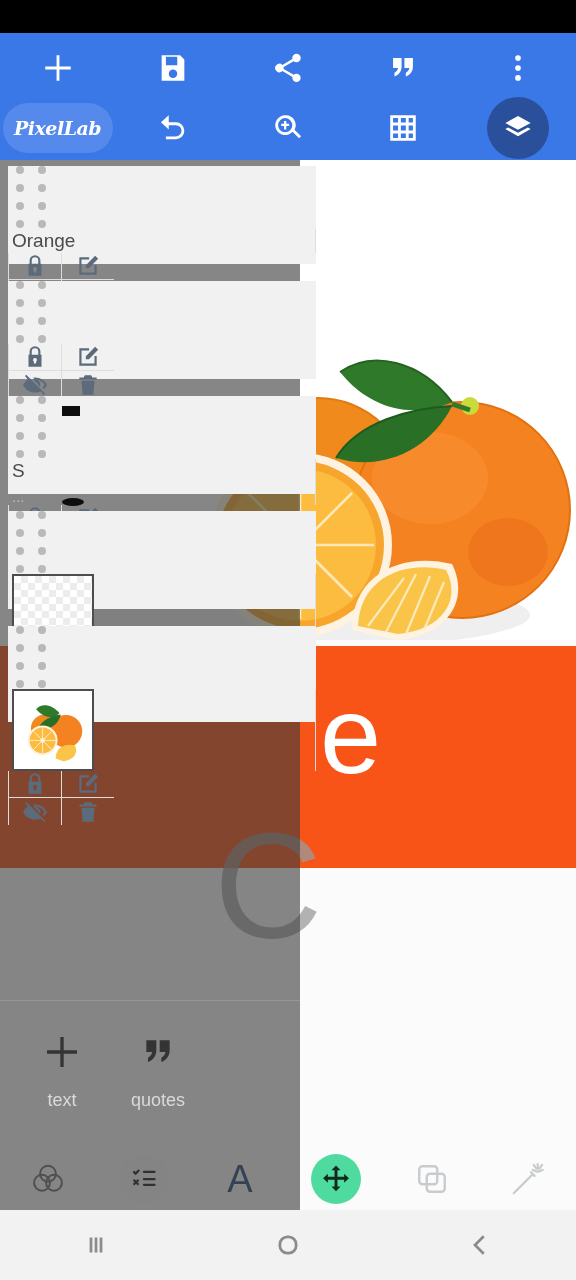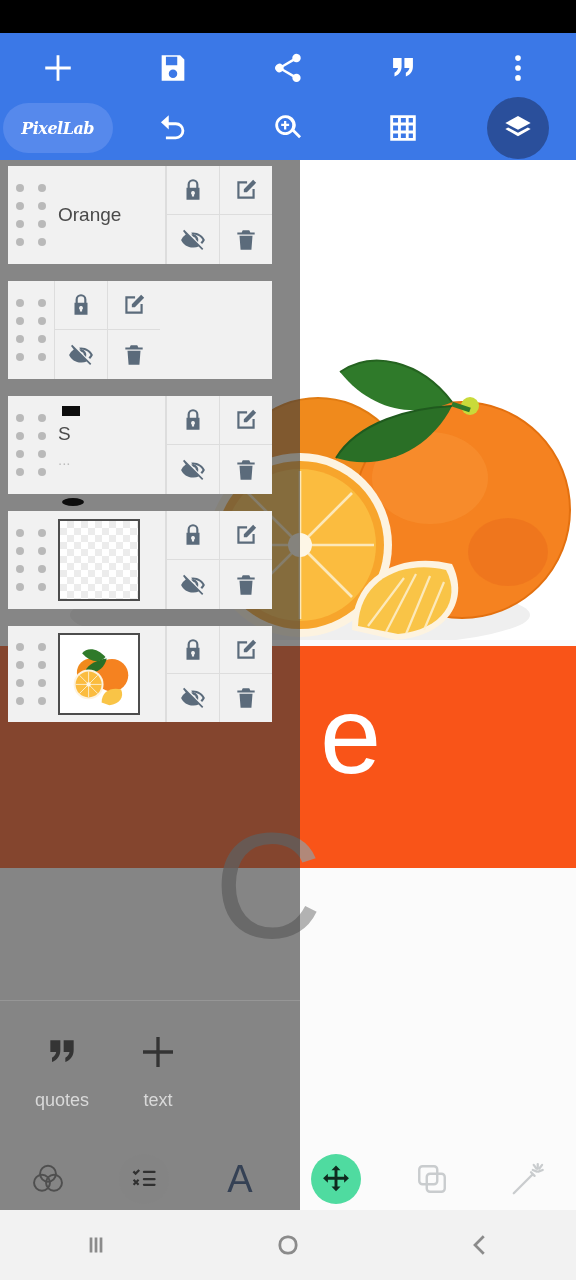--- a/index.html
+++ b/index.html
@@ -17,21 +17,21 @@
   .appbar-row.r1 { top:4px; }
   .appbar-row.r2 { top:64px; }
   .ab-cell { flex:1 1 0; display:flex; align-items:center; justify-content:center;
              height:62px; position:relative; }
   .ab-ic { width:34px; height:34px; color:#fff; display:block; }
   .ab-ic svg { width:100%; height:100%; display:block; fill:currentColor; }
 
   .logo-pill { width:110px; height:50px; border-radius:26px; background:#5689ec;
                display:flex; align-items:center; justify-content:center; }
   .logo-txt { font-family:"DejaVu Serif", serif; font-style:italic; font-weight:bold;
-              font-size:16px; color:#fff; letter-spacing:-0.5px; }
+              font-size:19px; color:#fff; letter-spacing:-0.5px; }
 
   .layers-fab { width:62px; height:62px; border-radius:50%; background:#2a4f9b;
                 display:flex; align-items:center; justify-content:center; }
   .layers-fab svg { width:32px; height:32px; fill:#fff; }
 
   
   .canvas { position:absolute; left:0; top:160px; width:576px; height:1000px;
             background:#fbfbfb; overflow:hidden; }
   .canvas-inner { position:absolute; left:0; top:0; width:576px; height:1000px; }
 
@@ -47,22 +47,22 @@
   .big-e span { position:absolute; left:20px; top:34px; }
 
   .ghost-c { position:absolute; left:214px; top:640px; font-size:150px; color:#9a9a9a;
              font-weight:300; opacity:.75; font-family:"Liberation Sans", sans-serif; }
 
   
   .panel { position:absolute; left:0; top:160px; width:300px; height:1000px;
            background:rgba(60,60,60,0.62); }
 
   .layer-list { position:absolute; left:0; top:0; width:300px; padding:6px 0 0 0; }
-  .layer { position:relative; width:264px; margin:0 0 17px 8px; height:98px;
-           background:#f1f1f1; display:flex; }
+  .layer { position:relative; width:308px; margin:0 0 17px 8px; height:98px;
+           background:#f1f1f1; display:flex;flex-direction:column; }
   .layer.img-layer { height:96px; }
   .handle { width:46px; display:flex; align-items:center; justify-content:center; }
   .dots { display:grid; grid-template-columns:repeat(2,9px); grid-auto-rows:9px;
           gap:9px 13px; }
   .dots i { width:8px; height:8px; border-radius:50%; background:#b9b9b9; display:block; }
 
   .layer-body { flex:1; display:flex; align-items:center; padding-left:4px;
                 border-right:1px solid #dddddd; }
   .layer-name { font-size:19px; color:#4a4a4a; font-weight:400; line-height:1.25; }
   .layer-sub { font-size:15px; color:#bdbdbd; line-height:1.1; margin-top:6px; }
@@ -501,32 +501,32 @@
 
     <div class="stray" style="left:62px; top:246px; width:18px; height:10px;"></div>
     <div class="stray" style="left:62px; top:338px; width:22px; height:8px; border-radius:50%;"></div>
 
     <div class="addbar">
       <div class="addbar-rule"></div>
       <div class="add-items">
         <div class="add-item">
           <span class="add-glyph">
             <svg viewBox="0 0 24 24">
+                <path d="M11 3h2v8h8v2h-8v8h-2v-8H3v-2h8z"></path>
+              </svg>
+          </span>
+          <span class="add-label">text</span>
+        </div>
+        <div class="add-item">
+          <span class="add-glyph">
+            <svg viewBox="0 0 24 24">
                 <path d="M5 5h6v6c0 3.4-2 6-5 7v-2.6c1.5-.8 2.4-2.2 2.5-3.4H5V5zm8 0h6v6c0 3.4-2 6-5 7v-2.6c1.5-.8 2.4-2.2 2.5-3.4H13V5z"></path>
               </svg>
           </span>
           <span class="add-label">quotes</span>
-        </div>
-        <div class="add-item">
-          <span class="add-glyph">
-            <svg viewBox="0 0 24 24">
-                <path d="M11 3h2v8h8v2h-8v8h-2v-8H3v-2h8z"></path>
-              </svg>
-          </span>
-          <span class="add-label">text</span>
         </div>
       </div>
     </div>
   </div>
 
   <div class="toolbar-top"></div>
   <div class="toolbar">
 
     <div class="tb-cell">
       <span class="tb-ic">

